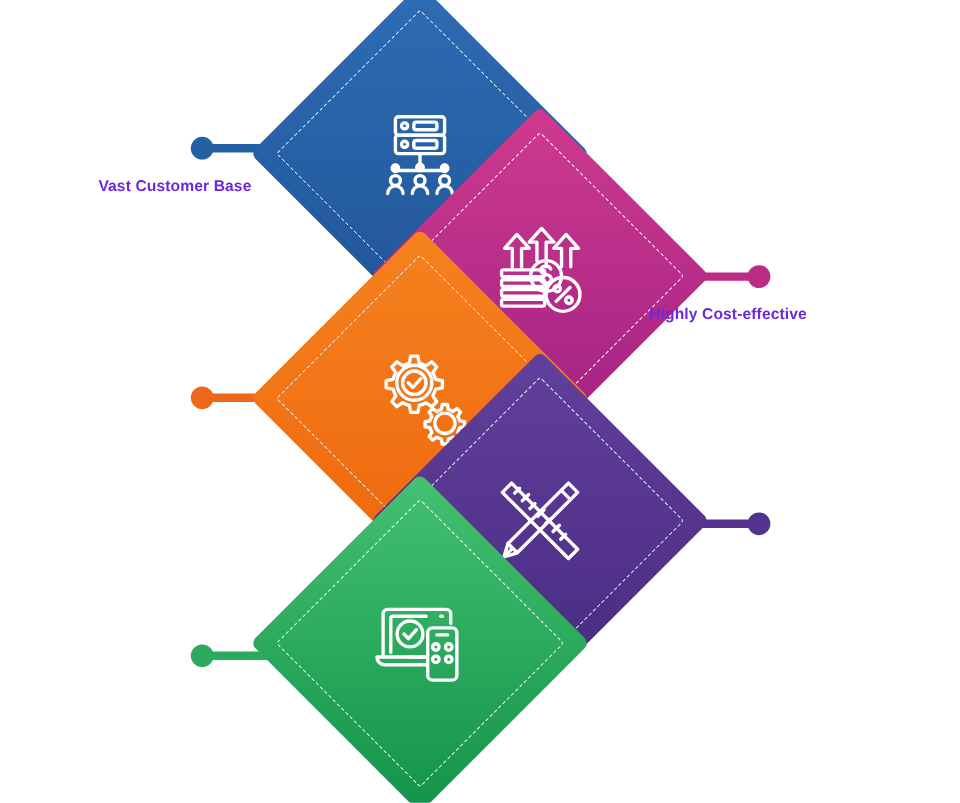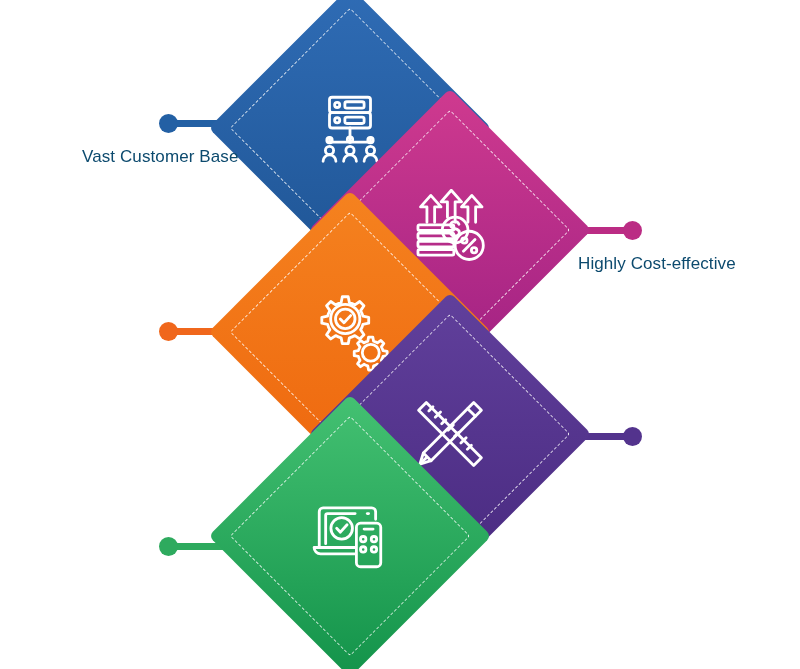--- a/index.html
+++ b/index.html
@@ -72,23 +72,23 @@
   }
   .diamond-icon svg {
     width: 82px;
     height: 82px;
     display: block;
   }
 
   
   .label {
     position: absolute;
-    font-size: 17px;
-    font-weight: normal;
-    color: #0c4a6e;
+    font-size: 13px;
+    font-weight: bold;
+    color: #6d28d9;
     letter-spacing: 0.1px;
     white-space: nowrap;
     line-height: 1;
   }
   .label.right-side { text-align: left; }
   .label.left-side  { text-align: right; }
 </style>
 </head>
 <body>
 
@@ -214,18 +214,18 @@
         <circle cx="42.3" cy="34.5" r="2.1"></circle>
         <circle cx="50.7" cy="34.5" r="2.1"></circle>
         <circle cx="42.3" cy="42.5" r="2.1"></circle>
         <circle cx="50.7" cy="42.5" r="2.1"></circle>
       </svg>
     </div>
   </div>
 
   <div class="label left-side" style="left:82px; top:148px;">Vast Customer Base</div>
 
-  <div class="label right-side" style="left:578px; top:255px;">Highly Cost-effective</div>
+  <div class="label right-side" style="left:541px; top:255px;">Highly Cost-effective</div>
 
 
 
 
 </div>
 
 </body></html>

